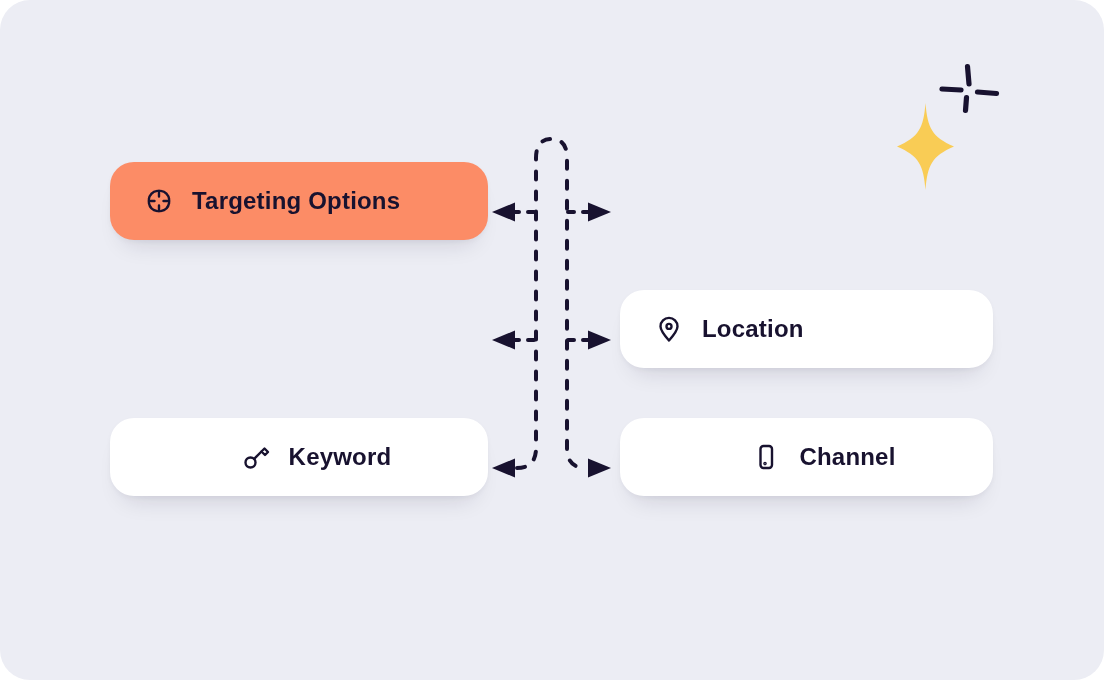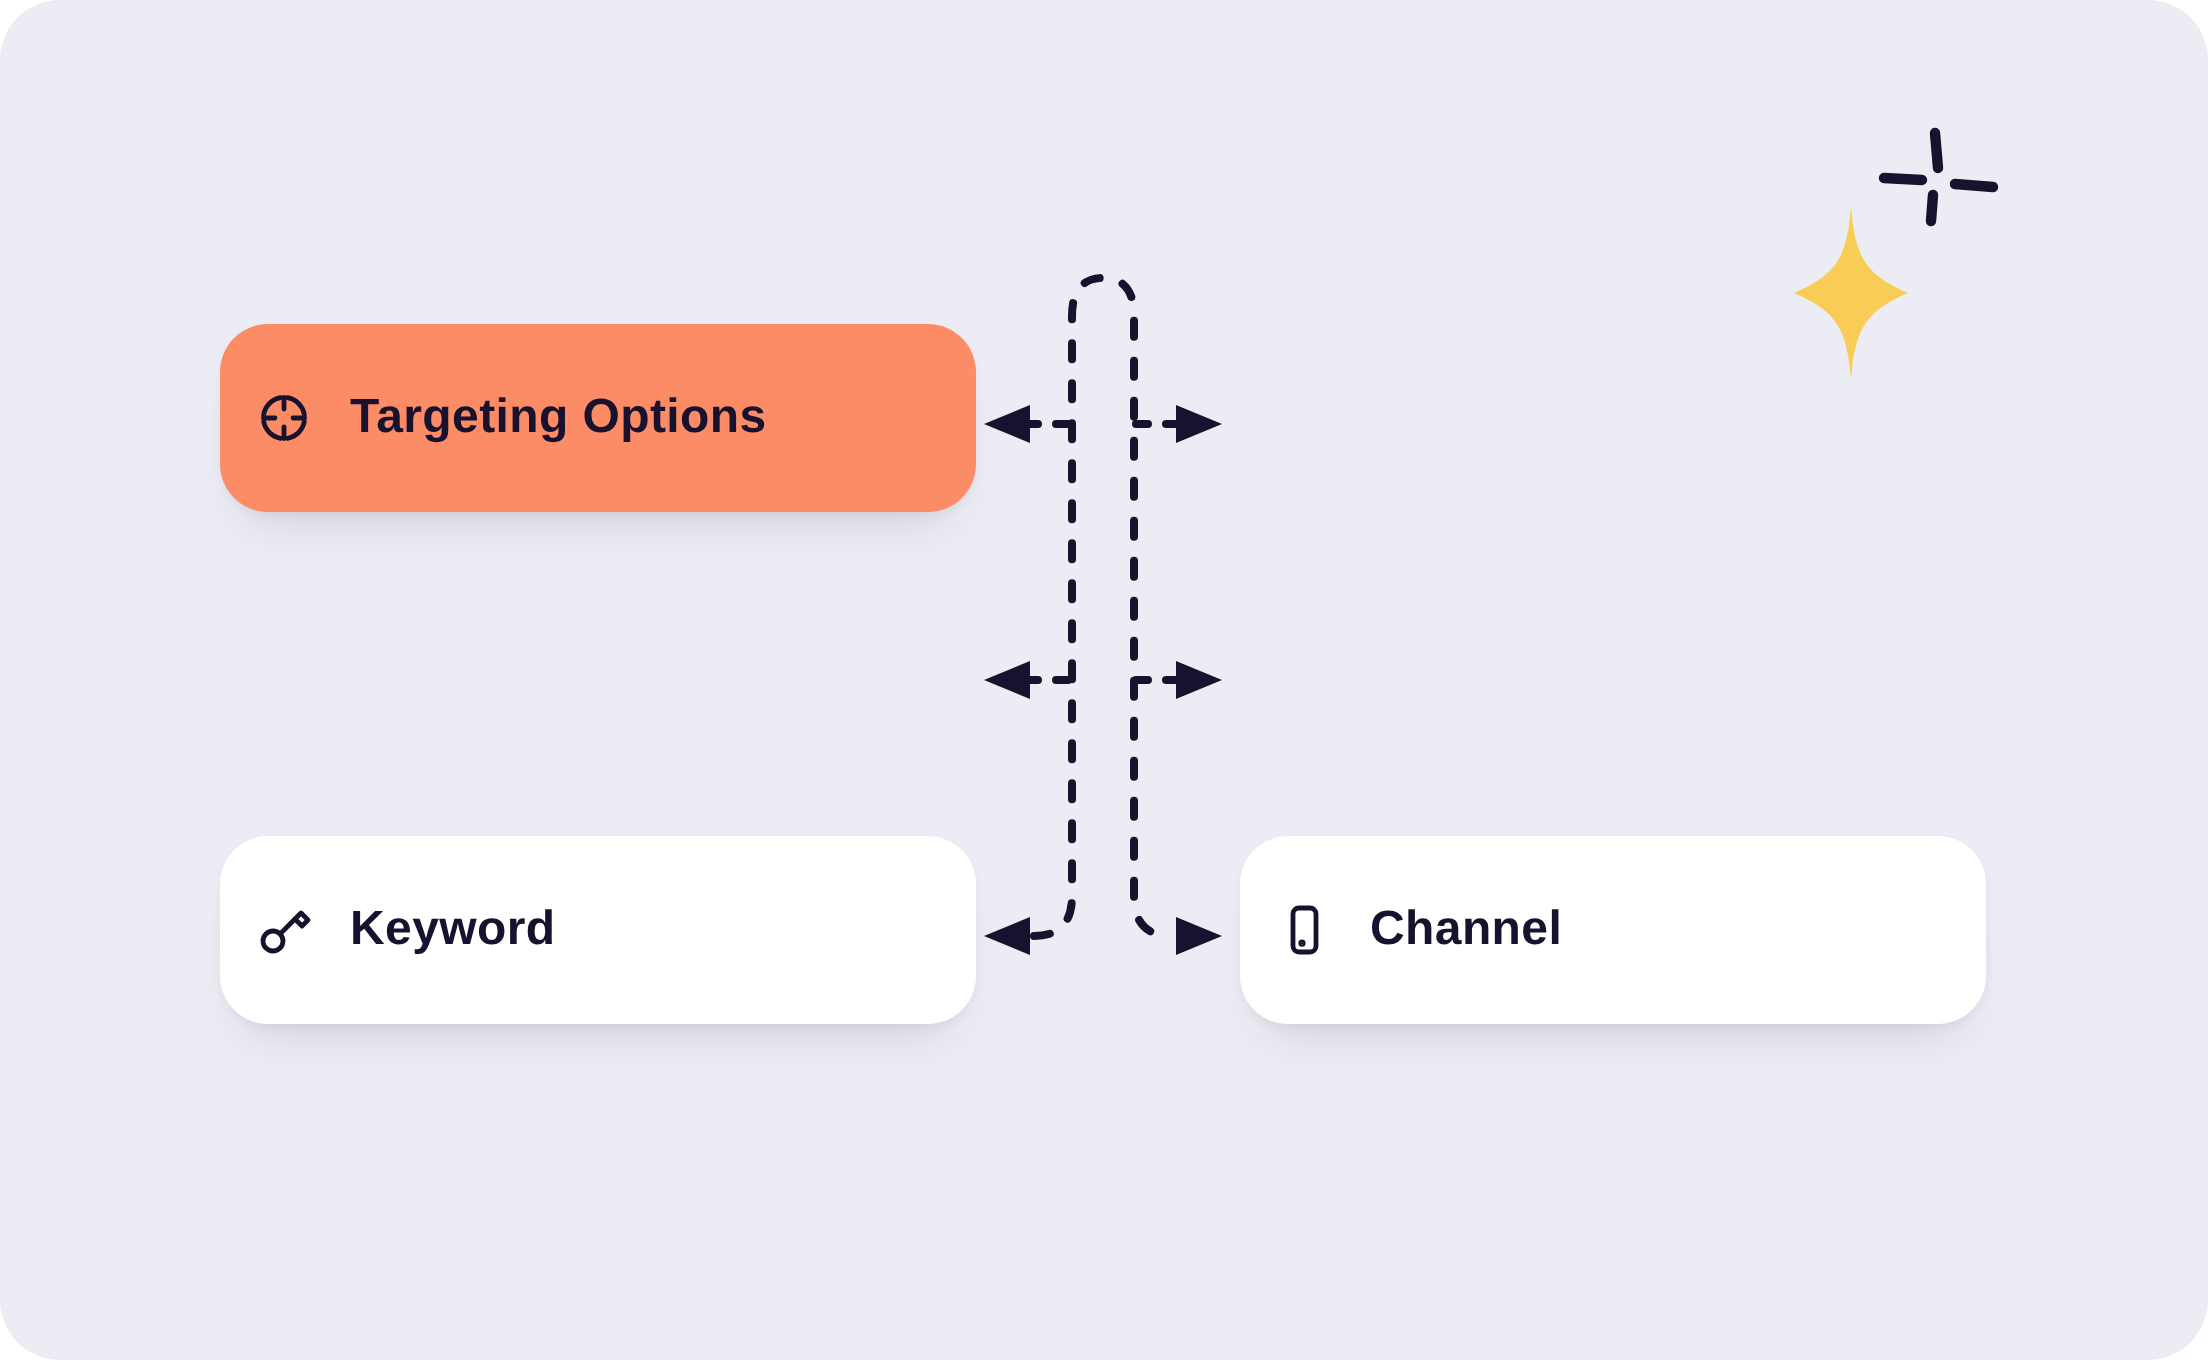--- a/index.html
+++ b/index.html
@@ -11,37 +11,37 @@
     --yellow:#F9CC55;
   }
   *{margin:0;padding:0;box-sizing:border-box;}
   html,body{width:1104px;height:680px;background:var(--outer);overflow:hidden;
     font-family:"Liberation Sans","DejaVu Sans",sans-serif;}
   .canvas{
     position:relative;width:1104px;height:680px;
     background:var(--bg);border-radius:30px;overflow:hidden;
   }
   .card{
-    position:absolute;height:94px;border-radius:24px;background:var(--card);
-    display:flex;align-items:center;gap:19px;padding-left:18px;
+    position:absolute;height:78px;border-radius:24px;background:var(--card);
+    display:flex;align-items:center;gap:19px;padding-left:35px;
     box-shadow:0 16px 24px -14px rgba(24,18,47,0.16), 0 2px 5px rgba(24,18,47,0.04);
   }
   .card.highlight{background:var(--highlight);}
   .card .label{
     font-size:24px;font-weight:700;color:var(--ink);letter-spacing:.2px;white-space:nowrap;
   }
   .card .icon{width:28px;height:28px;flex:0 0 28px;display:block;}
   .icon svg{display:block;width:28px;height:28px;stroke:var(--ink);fill:none;
     stroke-width:2.4;stroke-linecap:round;stroke-linejoin:round;}
   
   .col-left{left:110px;width:378px;}
   .col-right{left:620px;width:373px;}
   .row-0{top:162px;}
   .row-1{top:290px;}
-  .row-2{top:418px;}
+  .row-2{top:418px;justify-content:center;}
   .overlay{position:absolute;left:0;top:0;width:1104px;height:680px;pointer-events:none;}
 </style>
 </head>
 <body>
 
 <div class="canvas">
 
   <svg class="overlay" viewBox="0 0 1104 680" aria-hidden="true">
     <g stroke="#18122F" fill="none" stroke-width="4" stroke-linecap="round">
 
@@ -79,20 +79,29 @@
       <svg viewBox="0 0 28 28">
         <circle cx="8.5" cy="19.5" r="5"></circle>
         <path d="M12.2 15.8 L19.5 8.5"></path>
         <path d="M19.5 8.5 L22.5 5.5 L26 9 L23 12 Z"></path>
       </svg>
     </span>
     <span class="label">Keyword</span>
   </div>
 
 
+  <div class="card col-right row-1">
+    <span class="icon">
+      <svg viewBox="0 0 28 28">
+        <path d="M14 25.5 C 9.5,20.3 5.5,15.6 5.5,11.4 A 8.5 8.5 0 0 1 22.5 11.4 C 22.5,15.6 18.5,20.3 14,25.5 Z"></path>
+        <circle cx="14" cy="11.4" r="2.5"></circle>
+      </svg>
+    </span>
+    <span class="label">Location</span>
+  </div>
 
   <div class="card col-right row-2">
     <span class="icon">
       <svg viewBox="0 0 28 28">
         <rect x="8.5" y="3" width="11.5" height="22" rx="3"></rect>
         <circle cx="13" cy="20.6" r="0.6" fill="#18122F"></circle>
       </svg>
     </span>
     <span class="label">Channel</span>
   </div>

